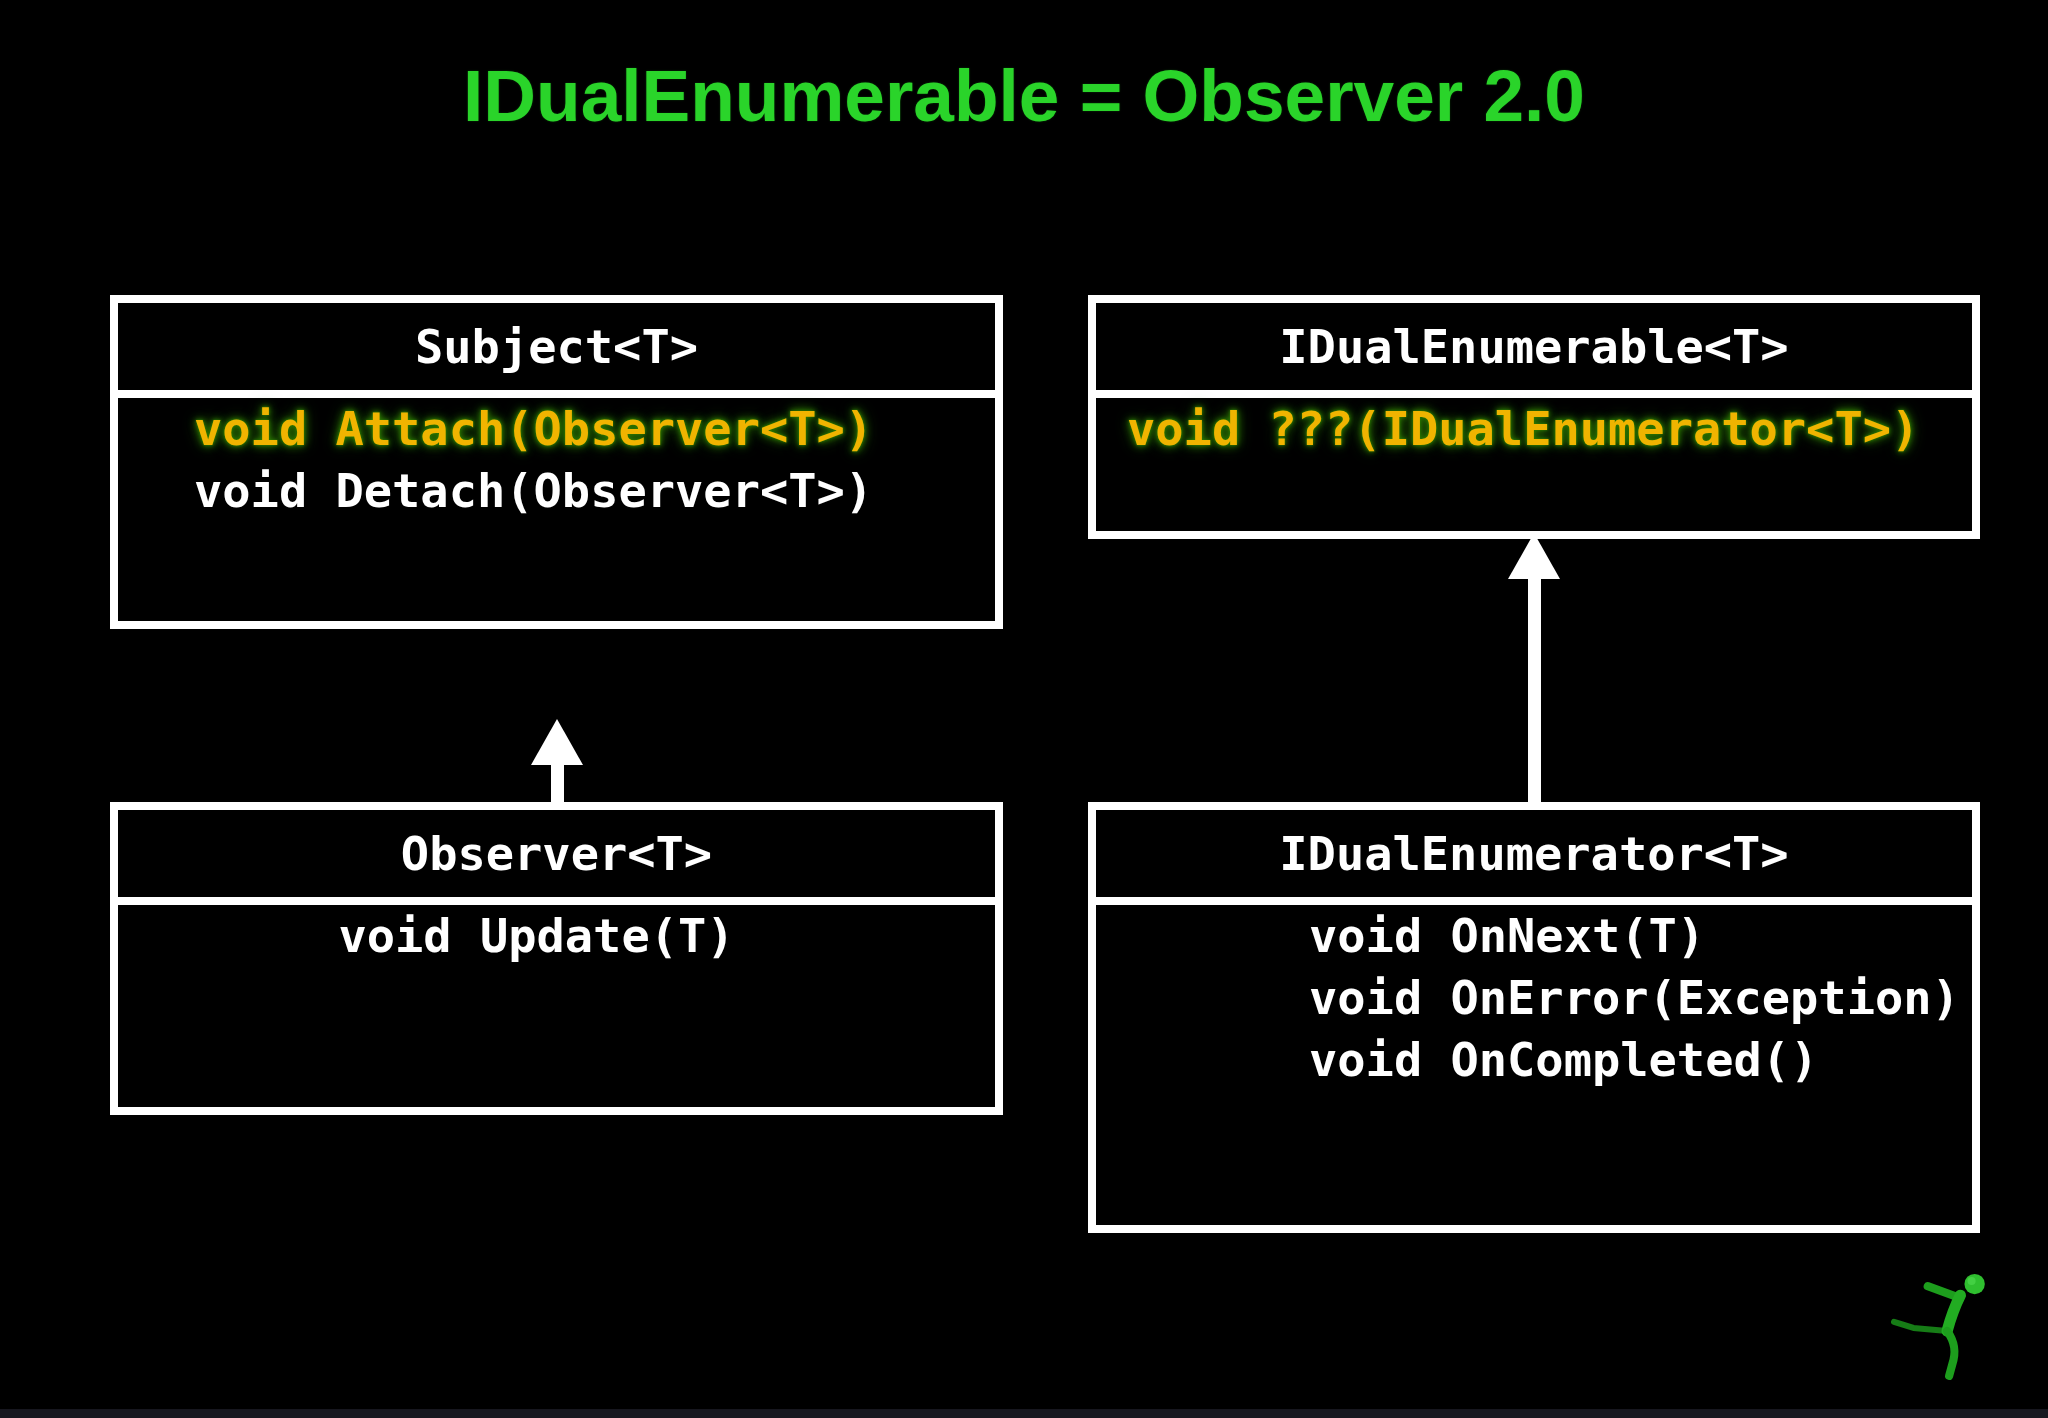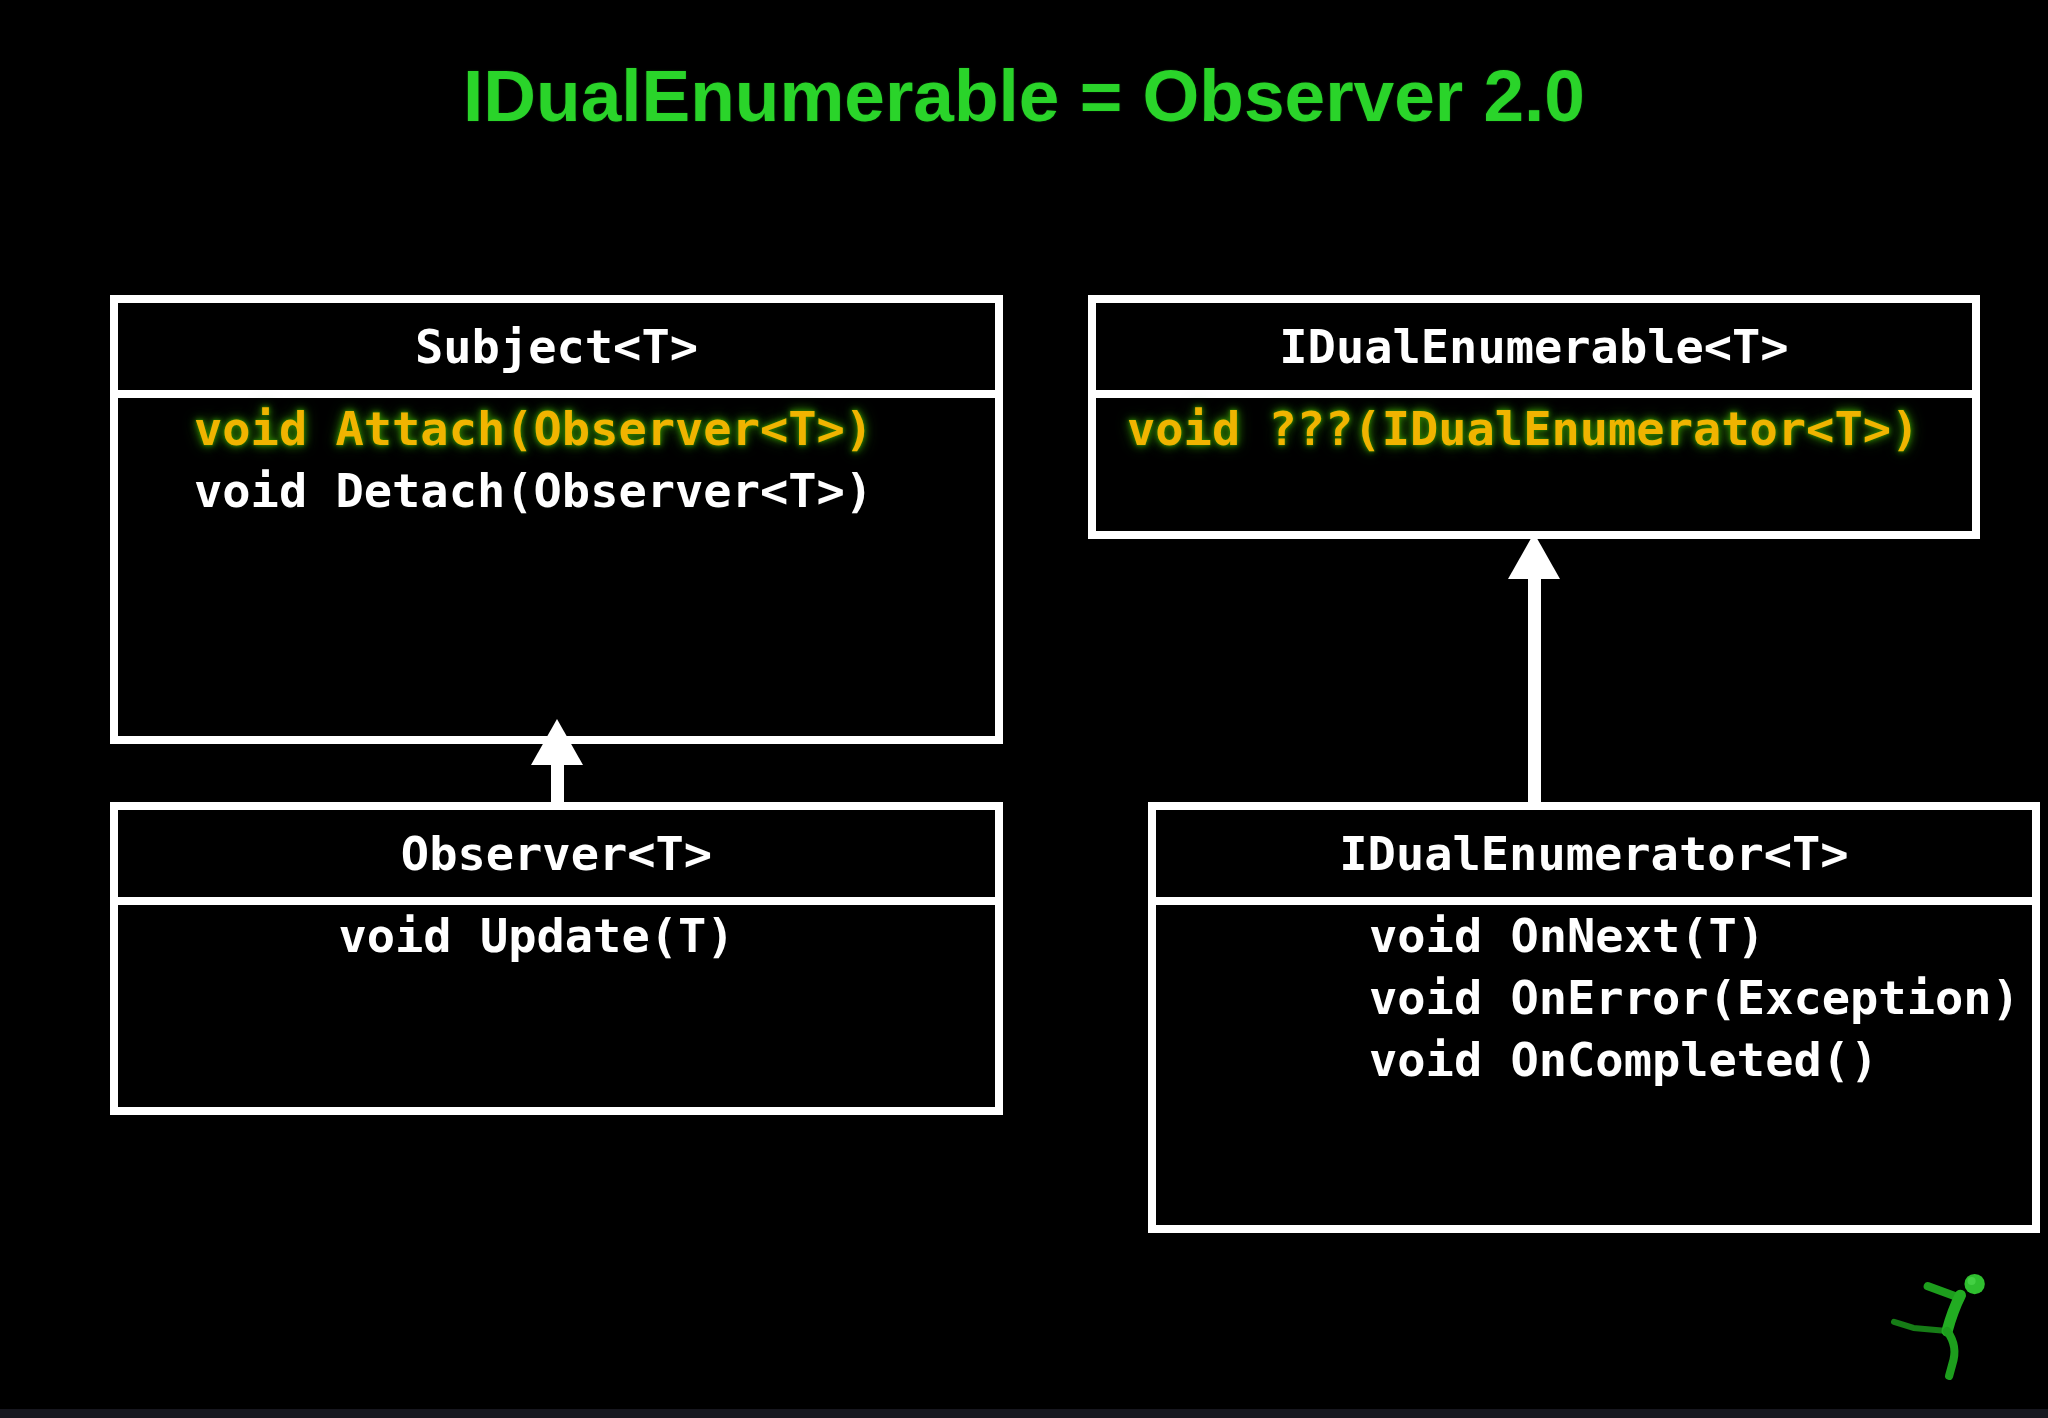--- a/index.html
+++ b/index.html
@@ -38,27 +38,27 @@
   }
   .member{
     font-weight:bold;font-size:47px;line-height:62px;
     color:#fff;white-space:pre;
     text-shadow:0 2px 3px rgba(0,0,0,.8);
   }
   .accent{
     color:#f0b400;
     text-shadow:0 0 2px #2d7a00,0 0 5px #2d7a00,0 0 10px #2d7a00,0 0 16px rgba(45,122,0,.65);
   }
-  .box-subject        {left:110px; top:295px; width:893px; height:449px;}
+  .box-subject        {left:110px; top:295px; width:893px; height:334px;}
   .box-subject .uml-body        {padding-left:76px;}
   .box-enumerable     {left:1088px;top:295px; width:892px; height:244px;}
   .box-enumerable .uml-body     {padding-left:31px;}
   .box-observer       {left:110px; top:802px; width:893px; height:313px;}
   .box-observer .uml-body       {align-items:center;text-align:center;padding-right:40px;}
-  .box-enumerator     {left:1148px;top:802px; width:892px; height:431px;}
+  .box-enumerator     {left:1088px;top:802px; width:892px; height:431px;}
   .box-enumerator .uml-body     {padding-left:213px;}
   
   .arrow{
     position:absolute;width:52px;
     display:flex;flex-direction:column;align-items:center;
   }
   .arrow-head{
     width:0;height:0;flex:0 0 46px;
     border-left:26px solid transparent;
     border-right:26px solid transparent;

